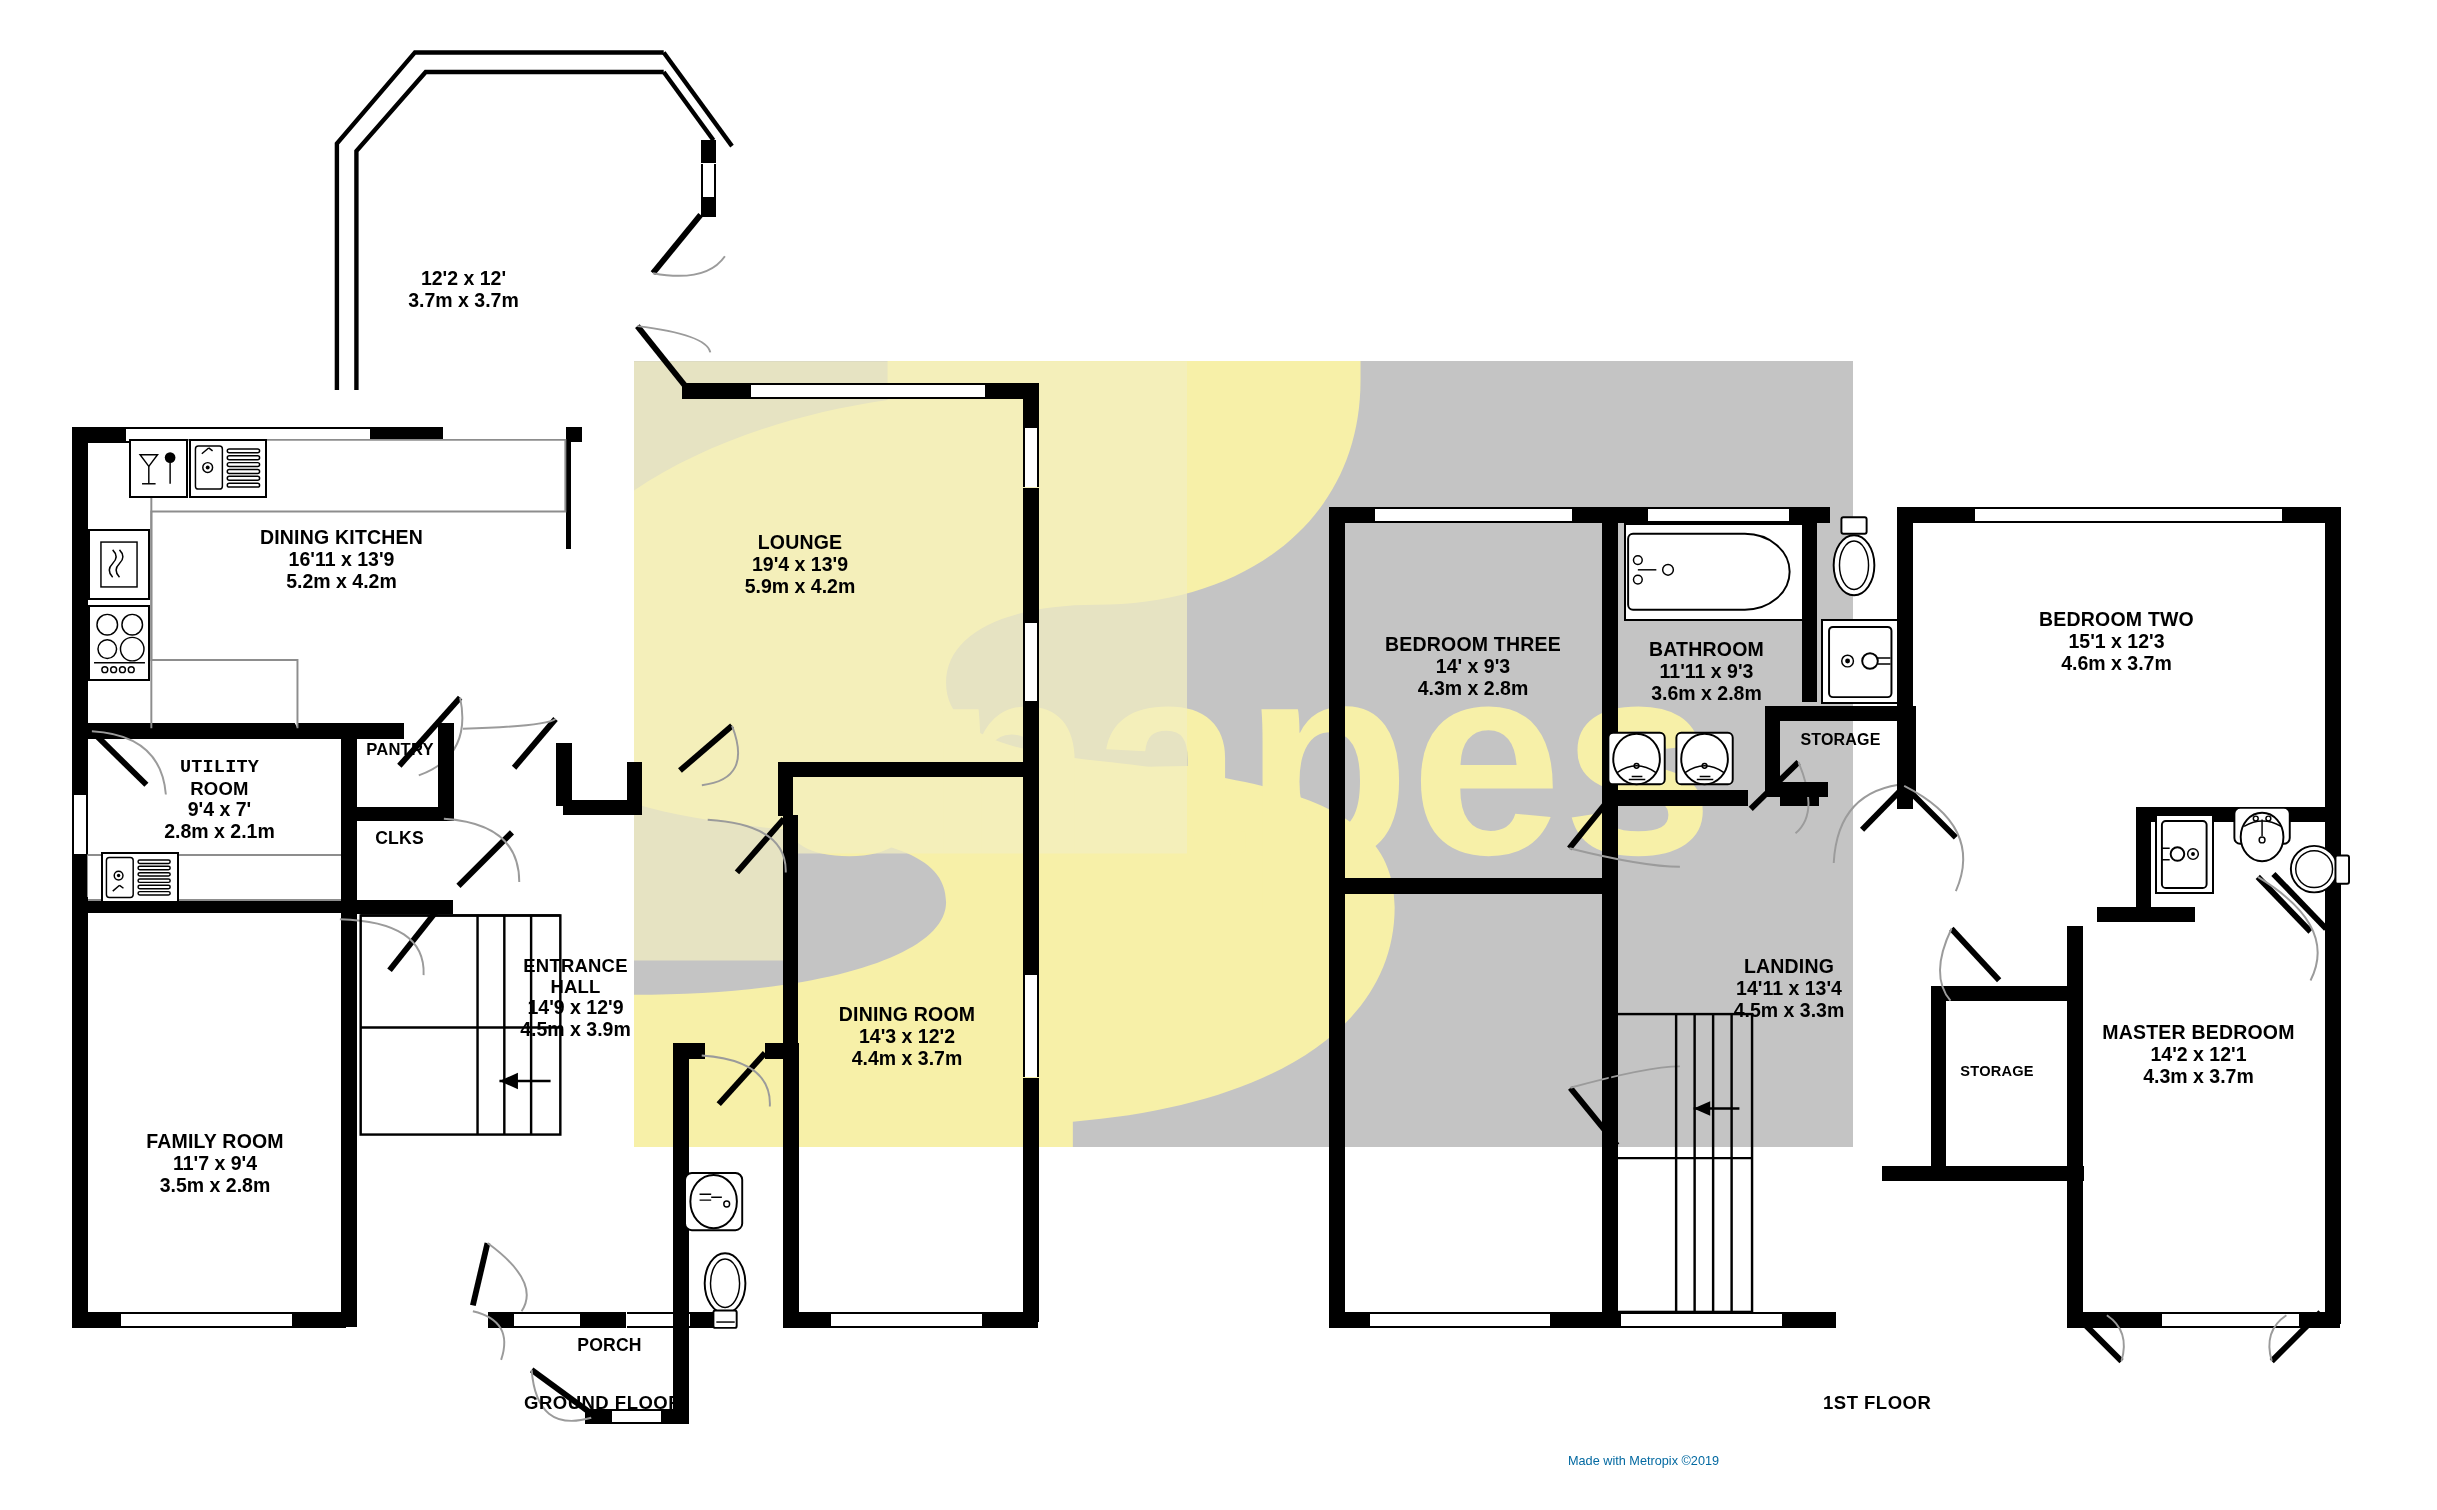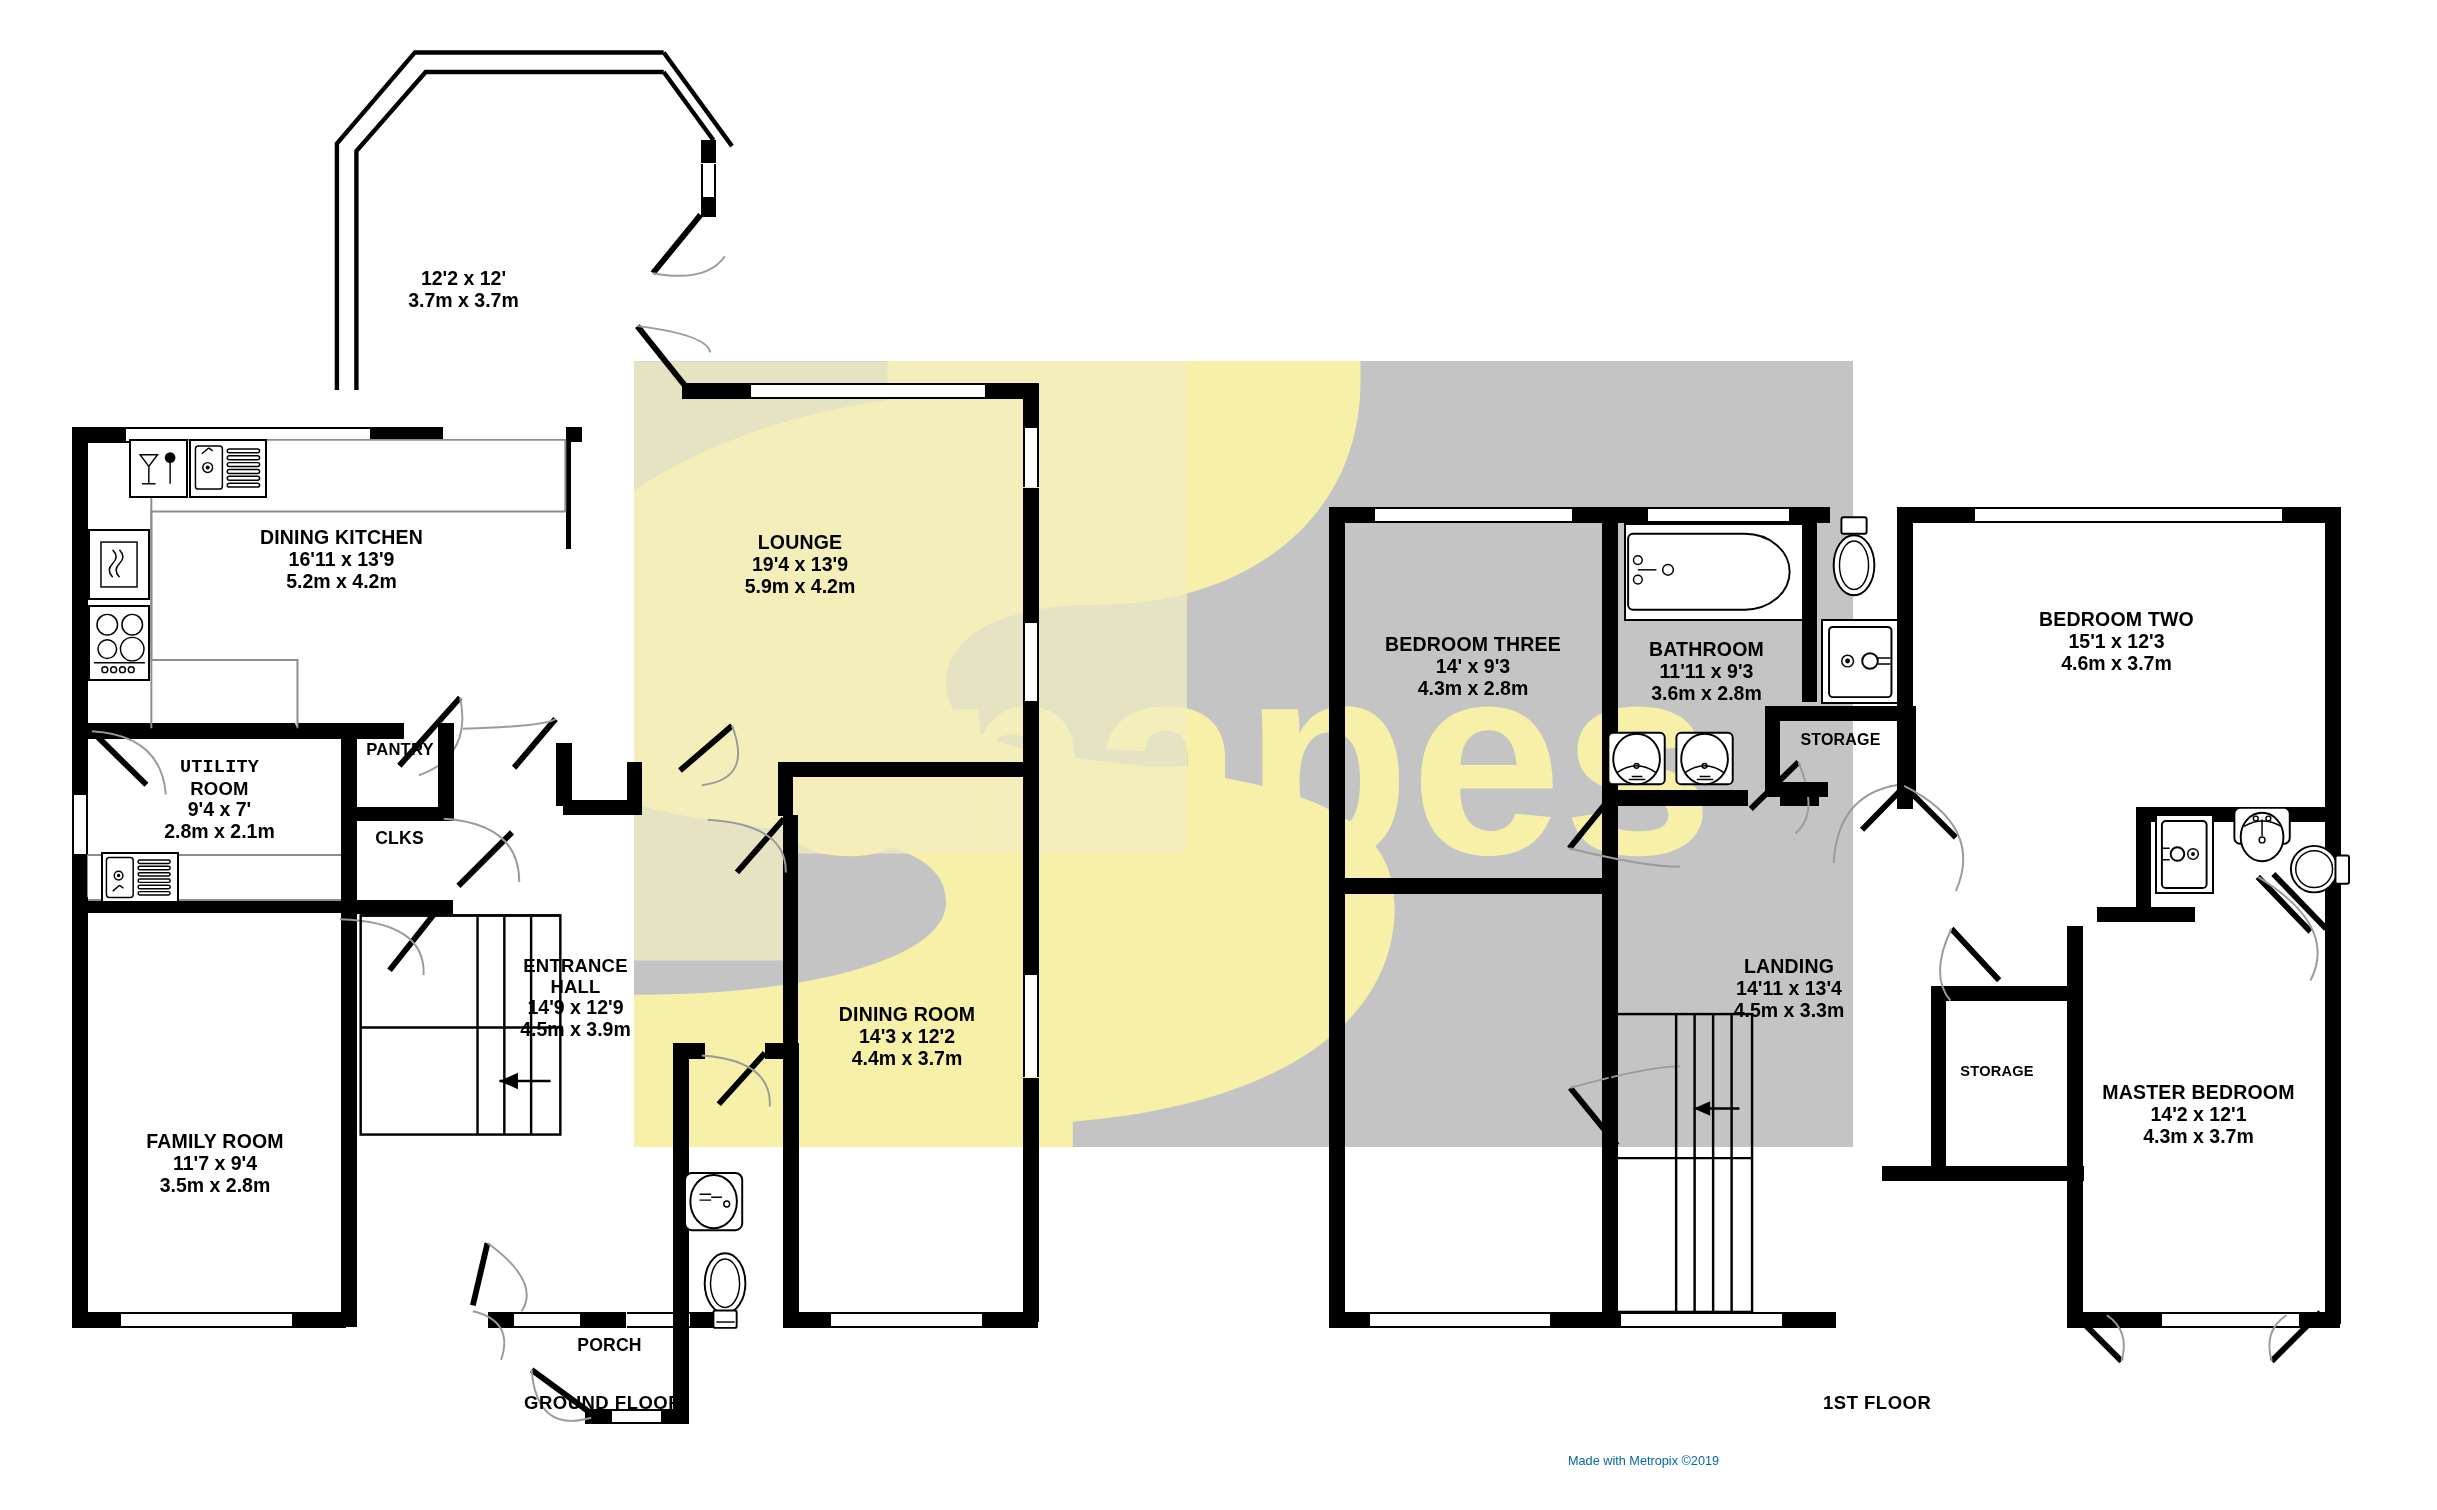--- a/index.html
+++ b/index.html
@@ -474,21 +474,21 @@
   <svg style="position:absolute;left:1931px;top:917px;width:146px;height:112px;" viewBox="0 0 300 230">
     <path class="dl" d="M140 130 L42 24"></path>
     <path class="da" d="M42 24 Q -4 120 40 172"></path>
   </svg>
 
   <div class="w" style="left:2067px;top:926px;width:15.6px;height:395px;"></div>
   <div class="w" style="left:2325px;top:934px;width:15.6px;height:390px;"></div>
   <div class="w" style="left:2067px;top:1312px;width:95px;height:15.6px;"></div>
   <div class="win" style="left:2162px;top:1312px;width:137px;height:15.6px;"></div>
   <div class="w" style="left:2299px;top:1312px;width:41px;height:15.6px;"></div>
-  <div class="lbl" style="left:2062px;top:1082px;width:273px;">
+  <div class="lbl" style="left:2062px;top:1022px;width:273px;">
     <div class="nm">MASTER BEDROOM</div>
     <div class="dim">14'2 x 12'1</div>
     <div class="dim">4.3m x 3.7m</div>
   </div>
   <svg style="position:absolute;left:2062px;top:1277px;width:117px;height:98px;" viewBox="0 0 240 200">
     <path class="dl" d="M22 72 L122 172"></path>
     <path class="da" d="M122 172 Q 140 110 92 78"></path>
   </svg>
   <svg style="position:absolute;left:2223px;top:1277px;width:117px;height:98px;" viewBox="0 0 240 200">
     <path class="dl" d="M200 72 L100 172"></path>

